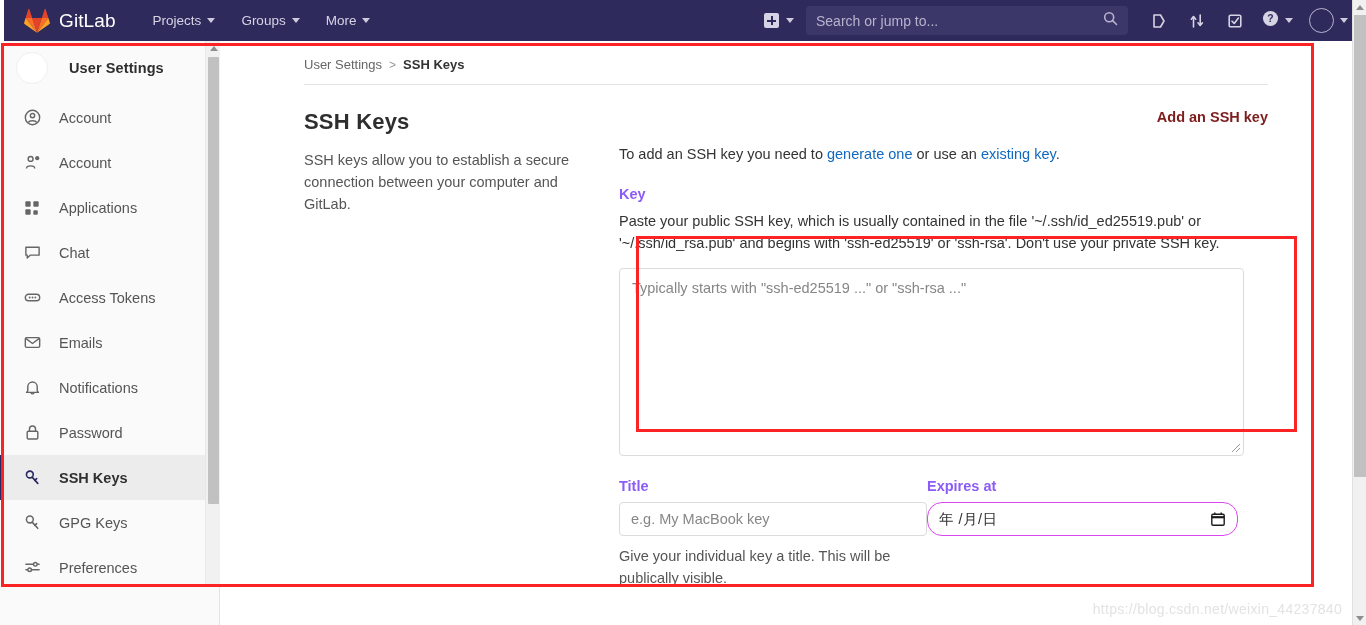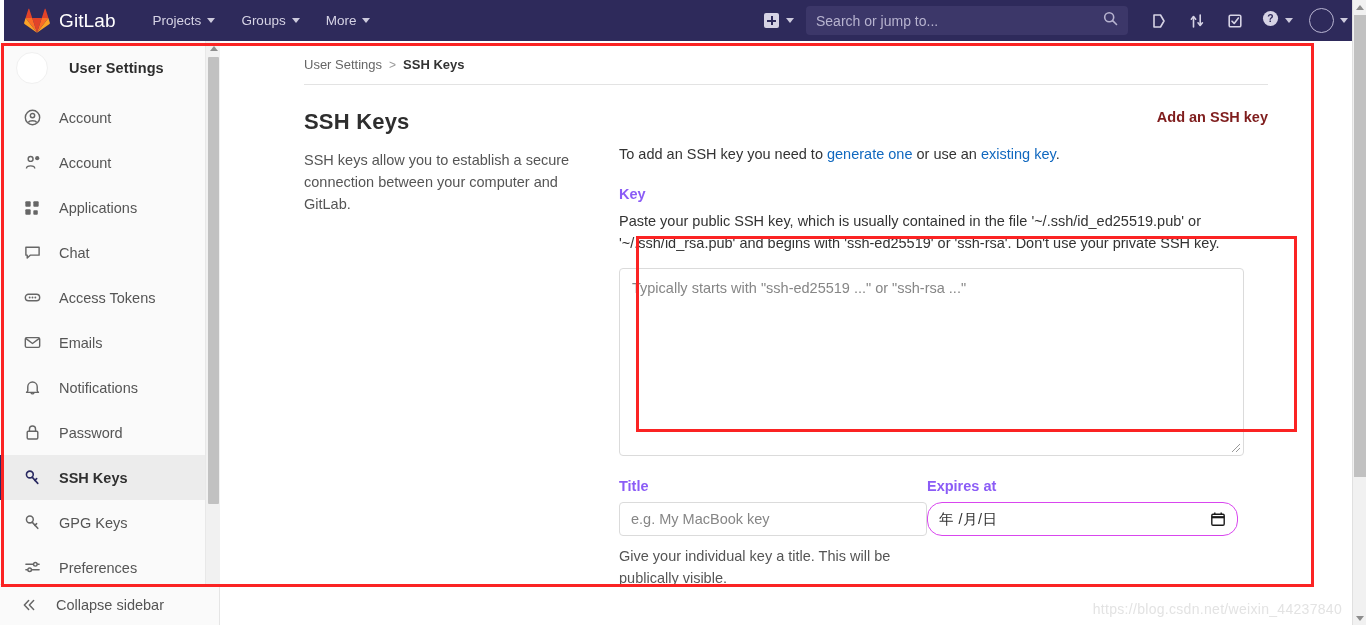--- a/index.html
+++ b/index.html
@@ -540,29 +540,20 @@
     </div>
 
     <div class="sb-scrollbar">
       <div class="sb-sb-arrow">
         <i class="tri-up"></i>
       </div>
       <div class="sb-thumb"></div>
     </div>
   </div>
 
-  <div class="sidebar-footer">
-    <span class="sb-icon">
-      <svg width="16" height="16" viewBox="0 0 18 18" fill="none" stroke="currentColor" stroke-width="1.7" stroke-linecap="round" stroke-linejoin="round">
-        <path d="M8.6 4 L3.8 9 L8.6 14"></path>
-          <path d="M14.2 4 L9.4 9 L14.2 14"></path>
-      </svg>
-    </span>
-    <span>Collapse sidebar</span>
-  </div>
 </div>
 
 <div class="main">
 
   <div class="breadcrumb">
     <span class="bc-link">User Settings</span>
     <span class="bc-sep">&gt;</span>
     <span class="bc-current">SSH Keys</span>
   </div>
   <div class="bc-rule"></div>

